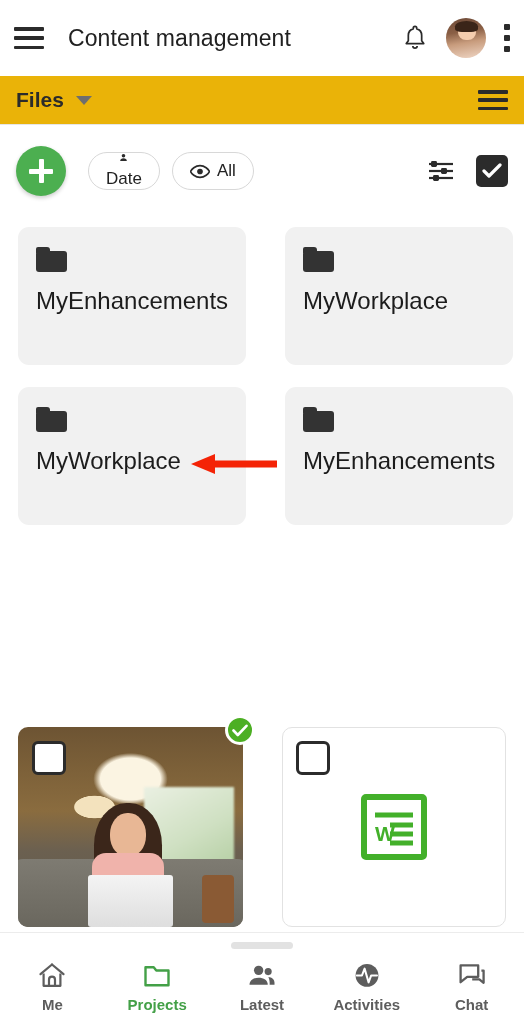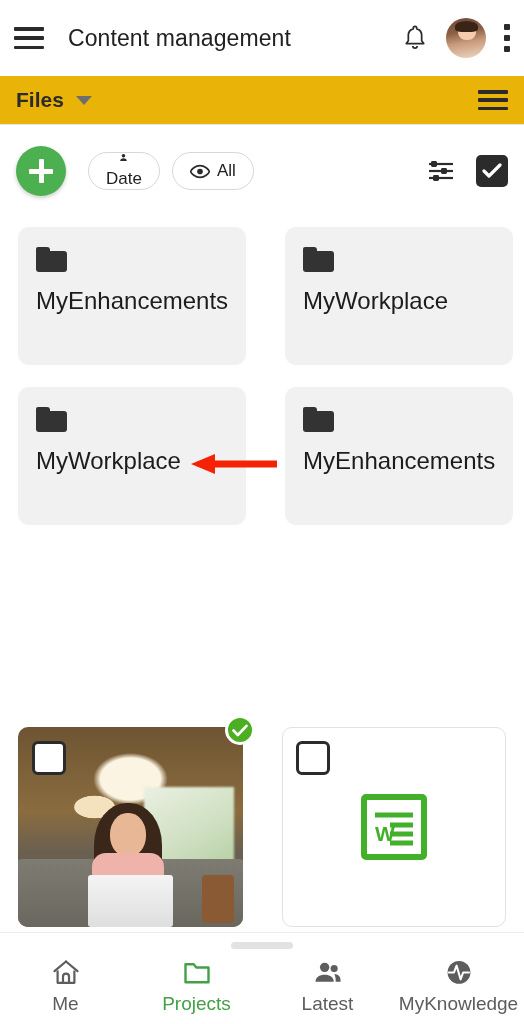--- a/index.html
+++ b/index.html
@@ -190,21 +190,21 @@
   }
   .navbar {
     position: absolute; left: 0; bottom: 0; width: 524px; height: 74px;
     display: flex; align-items: center;
   }
   .nav-item {
     flex: 1; display: flex; flex-direction: column; align-items: center; gap: 7px;
     cursor: pointer; color: #5d5d5d;
   }
   .nav-item.active { color: #43a047; }
-  .nav-label { font-size: 19px; }
+  .nav-label { font-size: 15px; font-weight: bold; }
   .nav-ico { width: 28px; height: 27px; display: block; }
 
   
   .arrow-annotation {
     position: absolute; left: 191px; top: 454px; width: 86px; height: 20px; z-index: 20;
     pointer-events: none;
   }
 </style>
 </head>
 <body>
@@ -384,19 +384,26 @@
           <path d="M21.8 15.1c3.8.2 6.6 2.6 6.6 6.3v2.1h-5.2v-2.1c0-2.4-.6-4.5-1.4-6.3z" fill="#5d5d5d"></path>
         </svg>
         <span class="nav-label">Latest</span>
       </div>
 
       <div class="nav-item">
         <svg class="nav-ico" viewBox="0 0 28 27" aria-hidden="true">
           <circle cx="14" cy="13.4" r="11.4" fill="#5d5d5d"></circle>
           <polyline points="3.8,13.4 9,13.4 11.6,6.6 15.6,20.4 18.2,13.4 24,13.4" fill="none" stroke="#fff" stroke-width="2" stroke-linejoin="round" stroke-linecap="round"></polyline>
         </svg>
-        <span class="nav-label">MyKnowledge</span>
-      </div>
-
+        <span class="nav-label">Activities</span>
+      </div>
+
+      <div class="nav-item">
+        <svg class="nav-ico" viewBox="0 0 28 27" aria-hidden="true">
+          <path d="M2.6 3.4h17.6v11.4H9.2l-6.6 5.4z" fill="none" stroke="#5d5d5d" stroke-width="2.3" stroke-linejoin="round"></path>
+          <path d="M23.4 8.6h2.2v12.2l-4.2-3.4h-7.2" fill="none" stroke="#5d5d5d" stroke-width="2.3" stroke-linejoin="round"></path>
+        </svg>
+        <span class="nav-label">Chat</span>
+      </div>
     </div>
   </div>
 
 </div>
 
 </body></html>

